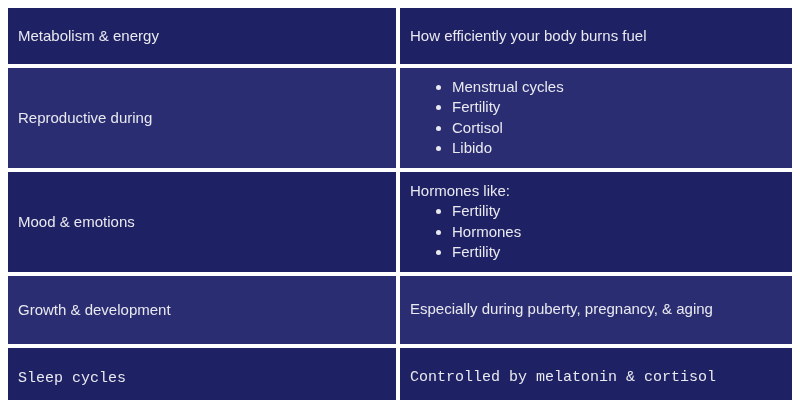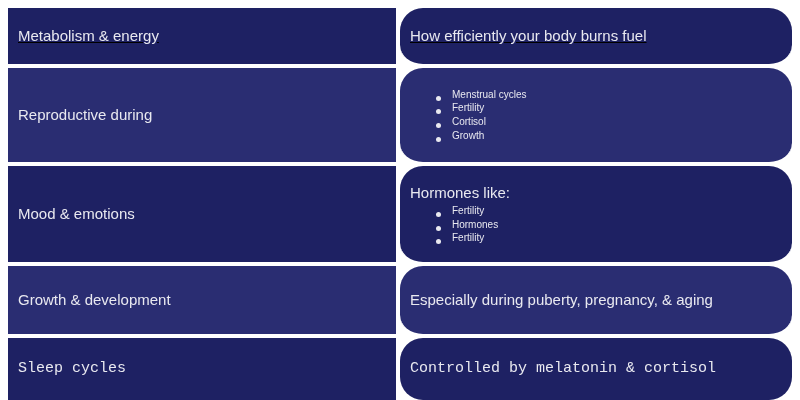--- a/index.html
+++ b/index.html
@@ -37,55 +37,54 @@
     line-height: 1.32;
     vertical-align: middle;
     padding: 9px 12px 9px 10px;
     border-right: 4px solid #ffffff;
     border-bottom: 4px solid #ffffff;
     overflow: hidden;
   }
 
   table.info-table td.col-right {
     border-right: none;
-    border-radius: 23px;
   }
   table.info-table tr.last-row td {
     border-bottom: none;
   }
 
   col.c-left  { width: 392px; }
   col.c-right { width: 392px; }
 
   
   tr.shade-a td { background: #1e2163; }
   tr.shade-b td { background: #2a2d72; }
 
   
-  tr.r1 { height: 60px; text-decoration: underline; }
+  tr.r1 { height: 60px; }
   tr.r2 { height: 98px; }
   tr.r3 { height: 100px; }
   tr.r4 { height: 72px; }
   tr.r5 { height: 62px; font-family: Liberation Mono, monospace; }
 
   .cell-text {
     display: block;
   }
 
   ul.bullets {
     margin: 0;
     padding: 0 0 0 26px;
     list-style: none;
   }
   ul.bullets li {
     position: relative;
     padding: 0 0 0 16px;
     margin: 0;
     line-height: 1.36;
-    font-size: 10px;
+    font-size: 15px;
   }
   ul.bullets li::before {
     content: "";
     position: absolute;
     left: 0;
     top: 8px;
     width: 5px;
     height: 5px;
     border-radius: 50%;
     background: #e9e9f0;
@@ -118,21 +117,21 @@
 
       <tr class="r2 shade-b">
         <td class="col-left">
           <span class="cell-text">Reproductive during</span>
         </td>
         <td class="col-right">
           <ul class="bullets">
             <li>Menstrual cycles</li>
             <li>Fertility</li>
             <li>Cortisol</li>
-            <li>Growth</li>
+            <li>Libido</li>
           </ul>
         </td>
       </tr>
 
       <tr class="r3 shade-a">
         <td class="col-left">
           <span class="cell-text">Mood &amp; emotions</span>
         </td>
         <td class="col-right">
           <span class="lead-text">Hormones like:</span>

